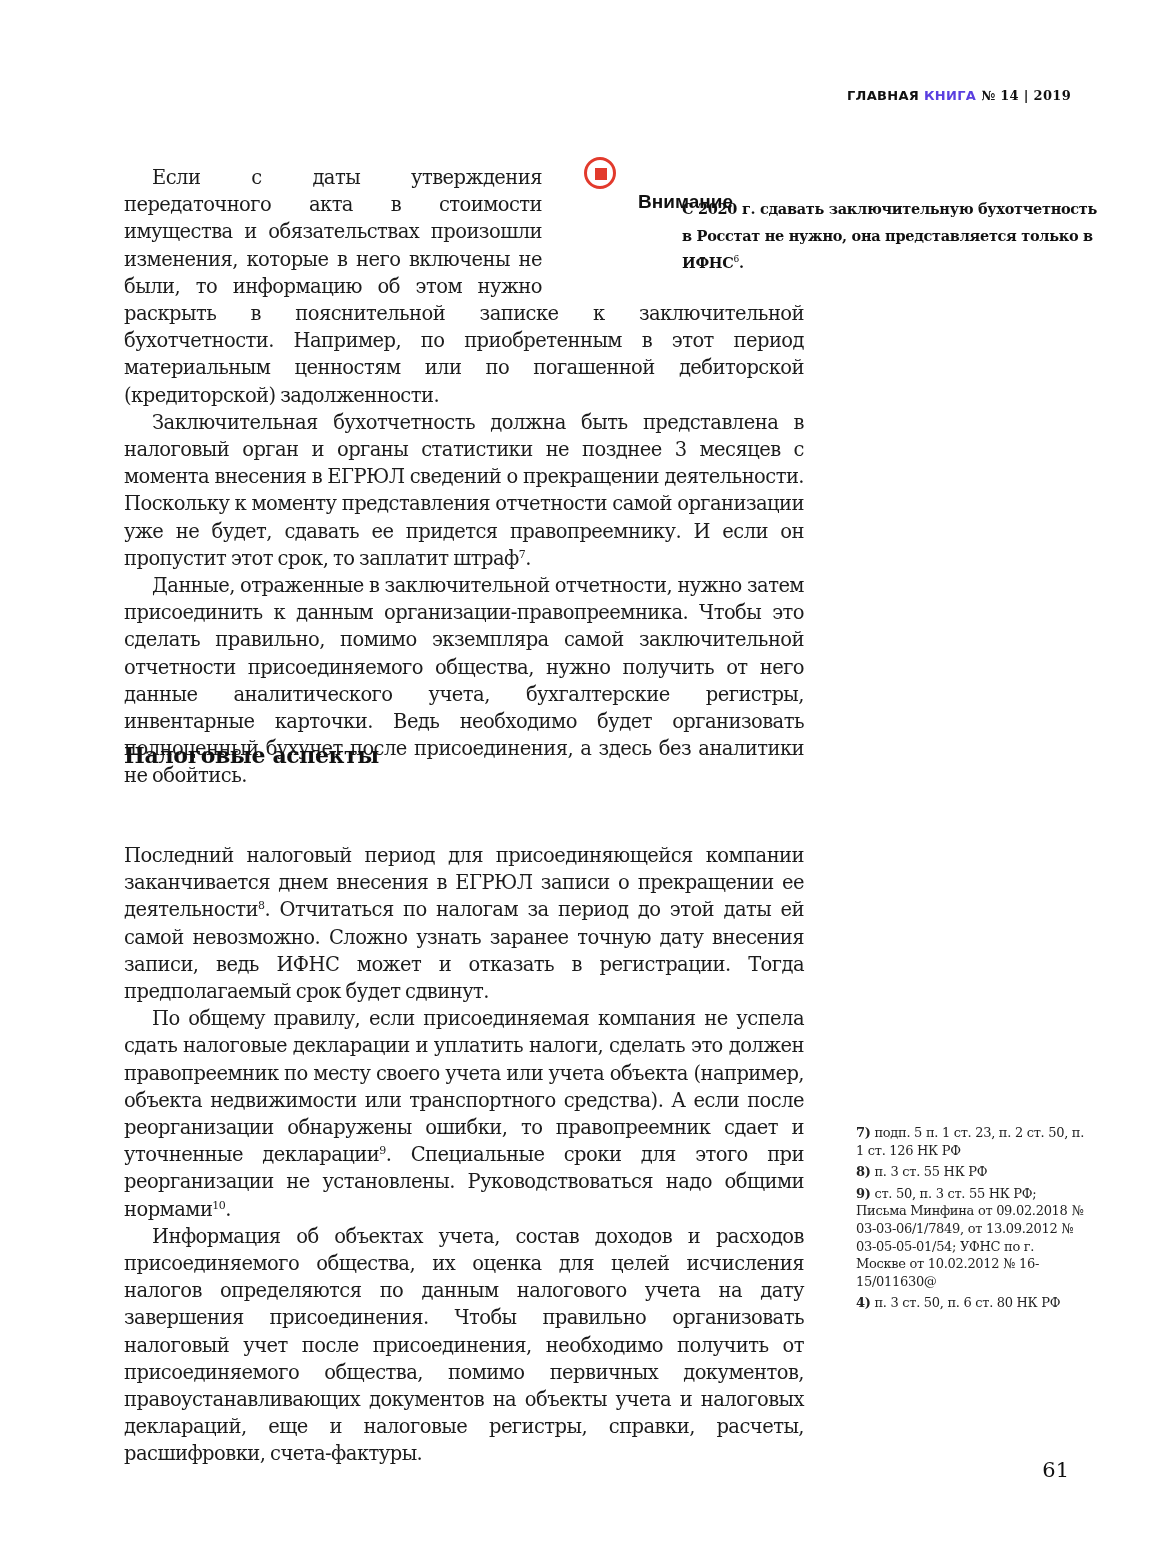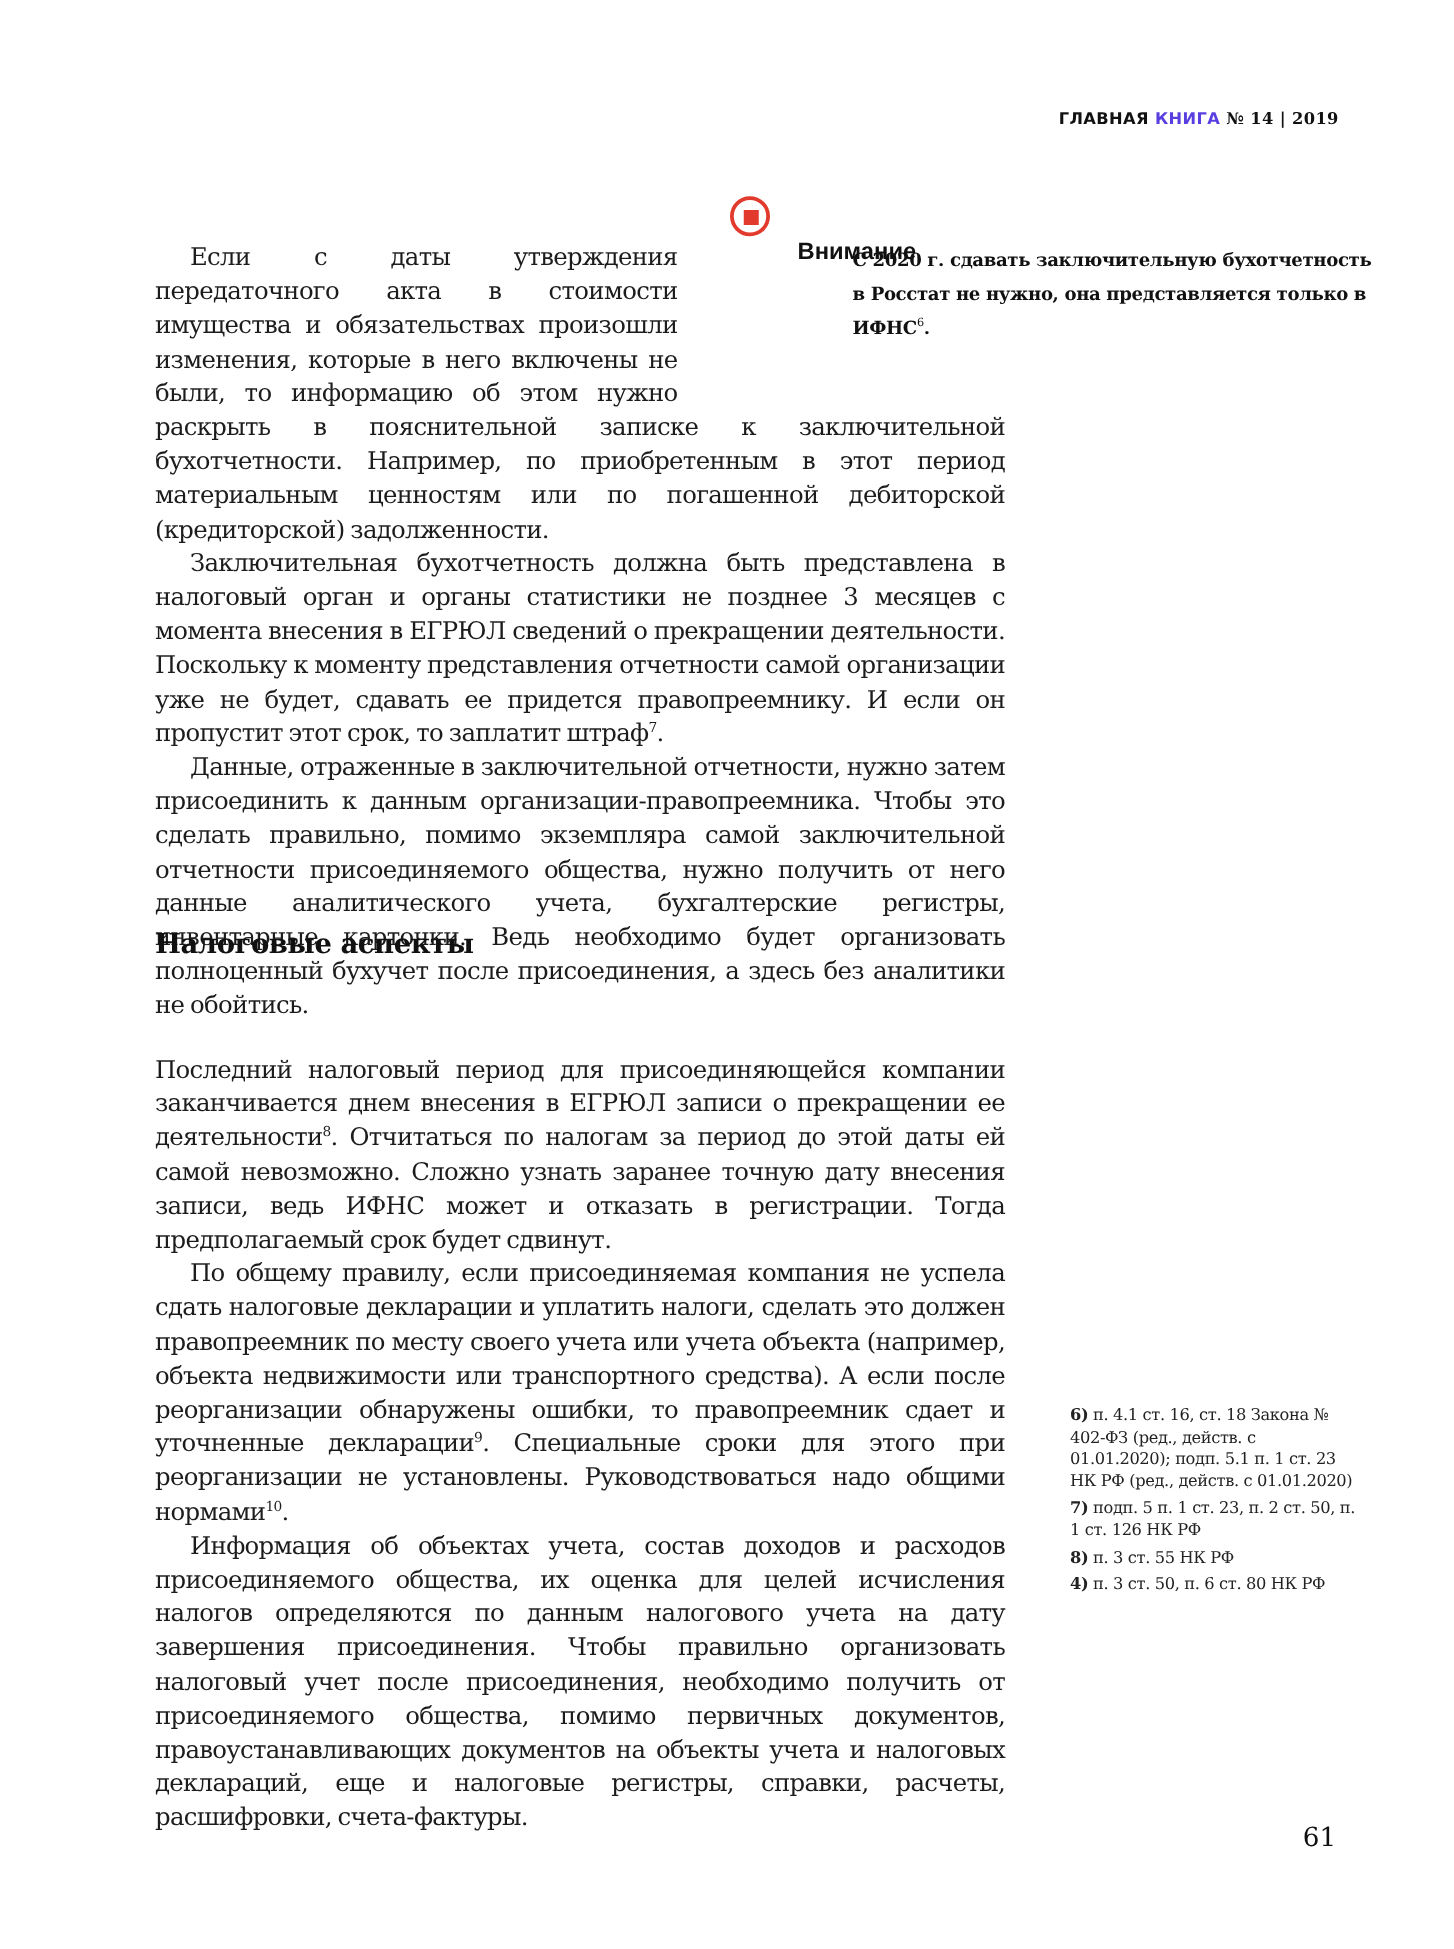--- a/index.html
+++ b/index.html
@@ -79,36 +79,36 @@
     <div class="callout-title">Внимание</div>
     <div class="callout-text"><span>С 2020 г. сдавать заключительную бухотчетность в Росстат не нужно, она представляется только в ИФНС</span><sup>6</sup><span>.</span></div>
   </div>
 
   <div class="intro-block body-text">
     <p style="text-indent:0;">
       <span style="display:block; width:420px; float:left; height:136px; margin-right:260px; shape-outside:inset(0);"></span>
     </p>
   </div>
 
-  <div class="body-text" style="position:absolute; left:124px; top:164px; width:680px;margin-top:28px;">
+  <div class="body-text" style="position:absolute; left:124px; top:164px; width:680px;">
     <div style="float:right; width:262px; height:136px;"></div>
     <p><span>Если с даты утверждения передаточного акта в стоимости имущества и обязательствах произошли изменения, которые в него включены не были, то информацию об этом нужно раскрыть в пояснительной записке к заключительной бухотчетности. Например, по приобретенным в этот период материальным ценностям или по погашенной дебиторской (кредиторской) задолженности.</span></p>
     <p><span>Заключительная бухотчетность должна быть представлена в налоговый орган и органы статистики не позднее 3 месяцев с момента внесения в ЕГРЮЛ сведений о прекращении деятельности. Поскольку к моменту представления отчетности самой организации уже не будет, сдавать ее придется правопреемнику. И если он пропустит этот срок, то заплатит штраф</span><sup>7</sup><span>.</span></p>
     <p><span>Данные, отраженные в заключительной отчетности, нужно затем присоединить к данным организации-правопреемника. Чтобы это сделать правильно, помимо экземпляра самой заключительной отчетности присоединяемого общества, нужно получить от него данные аналитического учета, бухгалтерские регистры, инвентарные карточки. Ведь необходимо будет организовать полноценный бухучет после присоединения, а здесь без аналитики не обойтись.</span></p>
   </div>
 
   <div class="section-heading">Налоговые аспекты</div>
 
   <div class="tax-block body-text">
     <p class="noindent"><span>Последний налоговый период для присоединяющейся компании заканчивается днем внесения в ЕГРЮЛ записи о прекращении ее деятельности</span><sup>8</sup><span>. Отчитаться по налогам за период до этой даты ей самой невозможно. Сложно узнать заранее точную дату внесения записи, ведь ИФНС может и отказать в регистрации. Тогда предполагаемый срок будет сдвинут.</span></p>
     <p><span>По общему правилу, если присоединяемая компания не успела сдать налоговые декларации и уплатить налоги, сделать это должен правопреемник по месту своего учета или учета объекта (например, объекта недвижимости или транспортного средства). А если после реорганизации обнаружены ошибки, то правопреемник сдает и уточненные декларации</span><sup>9</sup><span>. Специальные сроки для этого при реорганизации не установлены. Руководствоваться надо общими нормами</span><sup>10</sup><span>.</span></p>
     <p><span>Информация об объектах учета, состав доходов и расходов присоединяемого общества, их оценка для целей исчисления налогов определяются по данным налогового учета на дату завершения присоединения. Чтобы правильно организовать налоговый учет после присоединения, необходимо получить от присоединяемого общества, помимо первичных документов, правоустанавливающих документов на объекты учета и налоговых деклараций, еще и налоговые регистры, справки, расчеты, расшифровки, счета-фактуры.</span></p>
   </div>
 
   <div class="footnotes">
-    <div class="footnote"><span class="fn-num">6)</span> <span>п. 4.1 ст. 16, ст. 18 Закона № 402-ФЗ (ред., действ. с 01.01.2020); подп. 5.1 п. 1 ст. 23 НК РФ (ред., действ. с 01.01.2020)</span></div>
     <div class="footnote"><span class="fn-num">7)</span> <span>подп. 5 п. 1 ст. 23, п. 2 ст. 50, п. 1 ст. 126 НК РФ</span></div>
     <div class="footnote"><span class="fn-num">8)</span> <span>п. 3 ст. 55 НК РФ</span></div>
+    <div class="footnote"><span class="fn-num">9)</span> <span>ст. 50, п. 3 ст. 55 НК РФ; Письма Минфина от 09.02.2018 № 03-03-06/1/7849, от 13.09.2012 № 03-05-05-01/54; УФНС по г. Москве от 10.02.2012 № 16-15/011630@</span></div>
     <div class="footnote"><span class="fn-num">4)</span> <span>п. 3 ст. 50, п. 6 ст. 80 НК РФ</span></div>
   </div>
 
   <div class="page-number">61</div>
 </div>
 
 </body></html>

